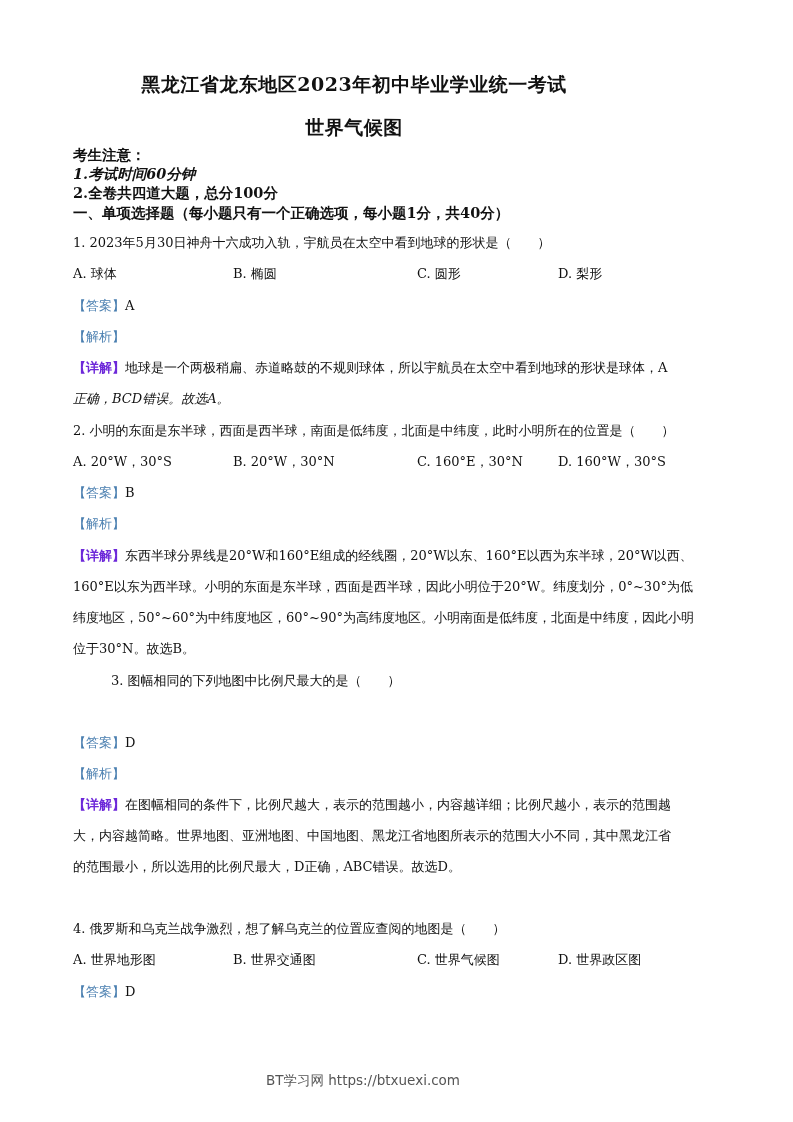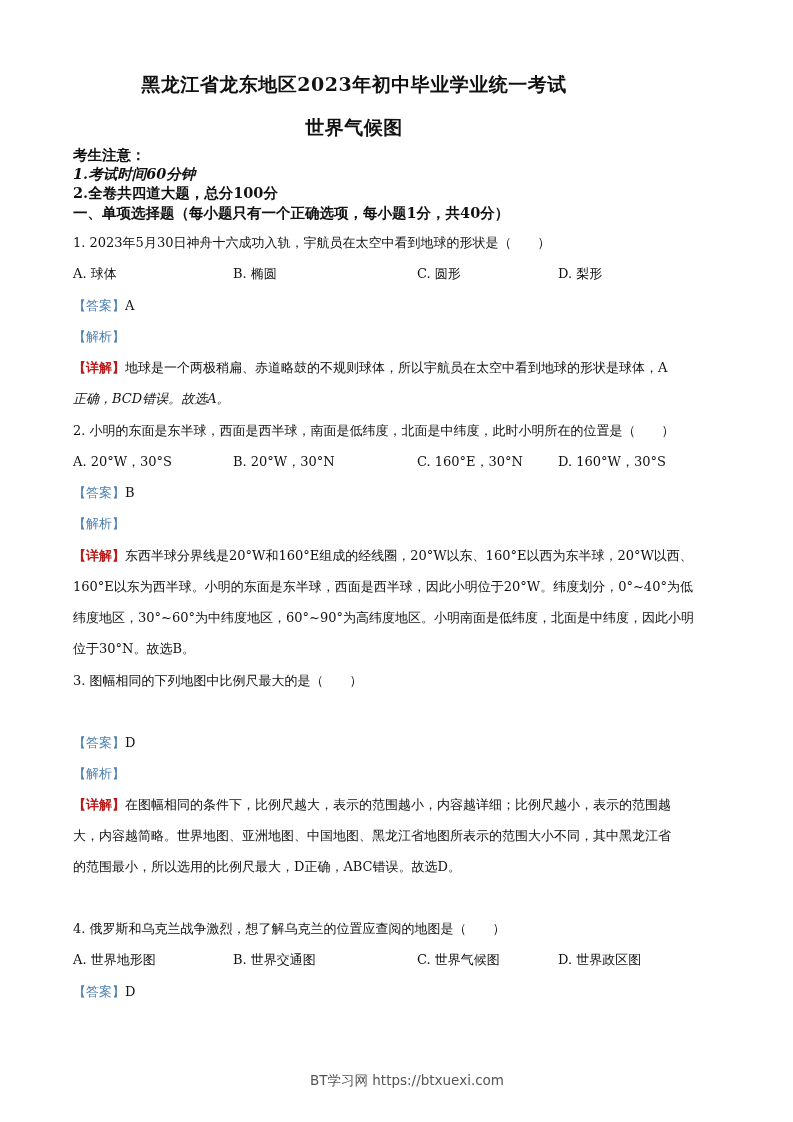--- a/index.html
+++ b/index.html
@@ -9,23 +9,23 @@
   .title { position: absolute; left: 0; width: 668px; text-align: center;
            font-weight: bold; font-size: 19px; letter-spacing: 0.5px; padding-left: 20px; }
   .t1 { top: 72px; }
   .t2 { top: 115px; }
   .notice { position: absolute; left: 73px; font-weight: bold; font-size: 14.5px; line-height: 18px; }
   .line { position: absolute; left: 73px; width: 650px; font-size: 13px; line-height: 16px; white-space: nowrap; }
   .opts { position: absolute; left: 73px; width: 650px; height: 16px; font-size: 13px; line-height: 16px; text-align: right; }
   .opt { position: absolute; top: 0; white-space: nowrap; }
   .o0 { left: 0; } .o1 { left: 160px; } .o2 { left: 324px; margin-left: 20px; } .o3 { left: 485px; }
   .tag { color: #4a7fb0; }
-  .tagb { font-weight: bold; color: #b91c1c; }
+  .tagb { font-weight: bold; color: #6d28d9; }
   .footer { position: absolute; top: 1072px; left: 0; width: 726px; text-align: center;
-            font-family: "DejaVu Sans", "Liberation Sans", sans-serif; font-size: 13.5px; color: #555; margin-left: 44px; }
+            font-family: "DejaVu Sans", "Liberation Sans", sans-serif; font-size: 13.5px; color: #555; }
 </style>
 </head>
 <body>
 
 <div class="page">
 
   <div class="title t1">黑龙江省龙东地区2023年初中毕业学业统一考试</div>
   <div class="title t2">世界气候图</div>
 
   <div class="notice" style="top:146px;">考生注意：</div>
@@ -48,25 +48,25 @@
   <div class="line" style="top:423px;">2. 小明的东面是东半球，西面是西半球，南面是低纬度，北面是中纬度，此时小明所在的位置是（　　）</div>
   <div class="opts" style="top:454px;">
     <span class="opt o0">A. 20°W，30°S</span>
     <span class="opt o1">B. 20°W，30°N</span>
     <span class="opt o2">C. 160°E，30°N</span>
     <span class="opt o3">D. 160°W，30°S</span>
   </div>
   <div class="line" style="top:485px;"><span class="tag">【答案】</span><span>B</span></div>
   <div class="line" style="top:516px;"><span class="tag">【解析】</span></div>
   <div class="line" style="top:548px;"><span class="tagb">【详解】</span><span>东西半球分界线是20°W和160°E组成的经线圈，20°W以东、160°E以西为东半球，20°W以西、</span></div>
-  <div class="line" style="top:579px;">160°E以东为西半球。小明的东面是东半球，西面是西半球，因此小明位于20°W。纬度划分，0°~40°为低</div>
-  <div class="line" style="top:610px;">纬度地区，30°~60°为中纬度地区，60°~90°为高纬度地区。小明南面是低纬度，北面是中纬度，因此小明</div>
+  <div class="line" style="top:579px;">160°E以东为西半球。小明的东面是东半球，西面是西半球，因此小明位于20°W。纬度划分，0°~30°为低</div>
+  <div class="line" style="top:610px;">纬度地区，50°~60°为中纬度地区，60°~90°为高纬度地区。小明南面是低纬度，北面是中纬度，因此小明</div>
   <div class="line" style="top:641px;">位于30°N。故选B。</div>
 
-  <div class="line" style="top:673px;">3. 图幅相同的下列地图中比例尺最大的是（　　）</div>
+  <div class="line" style="top:673px;margin-left:38px;">3. 图幅相同的下列地图中比例尺最大的是（　　）</div>
   <div class="line" style="top:735px;"><span class="tag">【答案】</span><span>D</span></div>
   <div class="line" style="top:766px;"><span class="tag">【解析】</span></div>
   <div class="line" style="top:828px;">大，内容越简略。世界地图、亚洲地图、中国地图、黑龙江省地图所表示的范围大小不同，其中黑龙江省</div>
   <div class="line" style="top:797px;"><span class="tagb">【详解】</span><span>在图幅相同的条件下，比例尺越大，表示的范围越小，内容越详细；比例尺越小，表示的范围越</span></div>
   <div class="line" style="top:859px;">的范围最小，所以选用的比例尺最大，D正确，ABC错误。故选D。</div>
 
   <div class="line" style="top:921px;">4. 俄罗斯和乌克兰战争激烈，想了解乌克兰的位置应查阅的地图是（　　）</div>
   <div class="opts" style="top:952px;">
     <span class="opt o0">A. 世界地形图</span>
     <span class="opt o1">B. 世界交通图</span>

